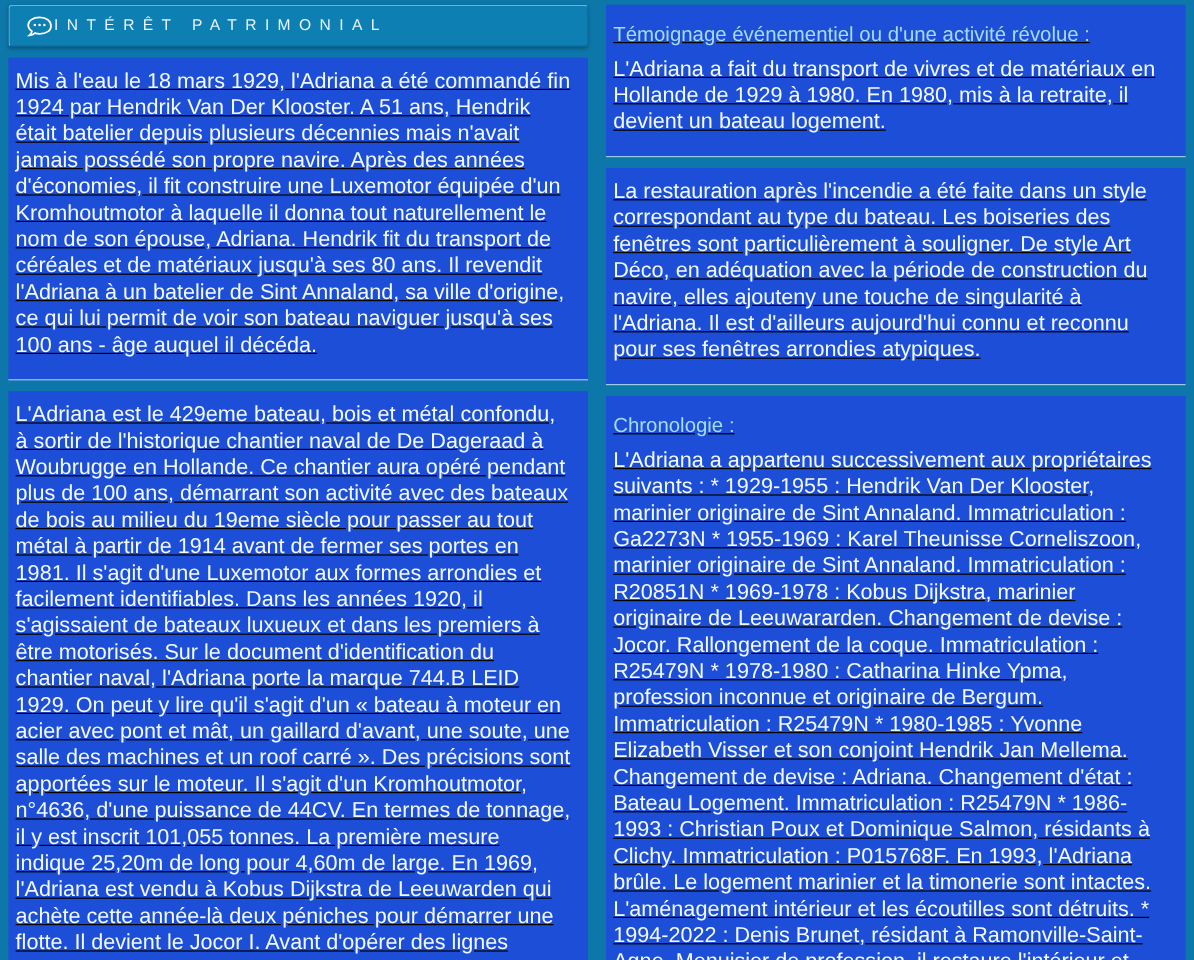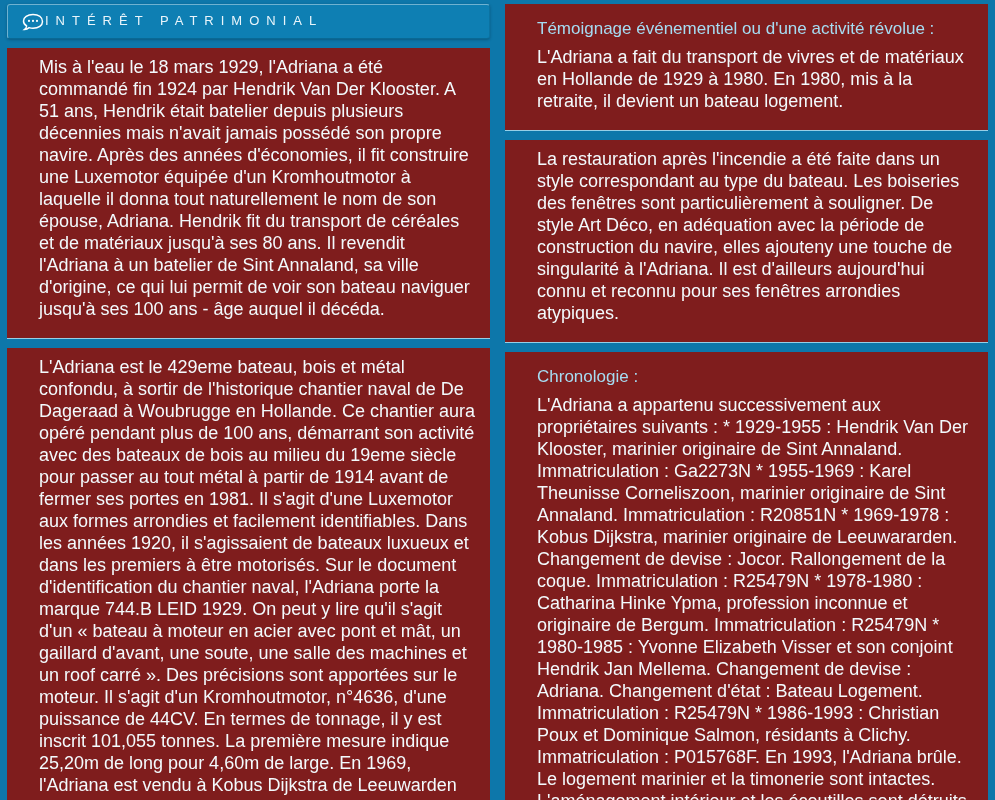--- a/index.html
+++ b/index.html
@@ -40,24 +40,25 @@
   }
   .header-bar .title {
     color: #e9f5fb;
     font-size: 13px;
     letter-spacing: 7px;
     font-weight: normal;
     white-space: nowrap;
   }
   .bubble-icon { flex: 0 0 auto; display: inline-flex; }
   .section {
-    background: #7f1d1d;
+    background: #1d4ed8;
     border-bottom: 1px solid #96cfe7;
-    padding: 4px 14px 12px 32px;
+    padding: 4px 14px 12px 6px;
     margin-bottom: 9px;
+    text-decoration: underline;
   }
   .section h2 {
     color: #a6dcf2;
     font-size: 17px;
     font-weight: normal;
     margin: 10px 0 5px 0;
     line-height: 1.35;
   }
   .section p {
     color: #f3fafd;

